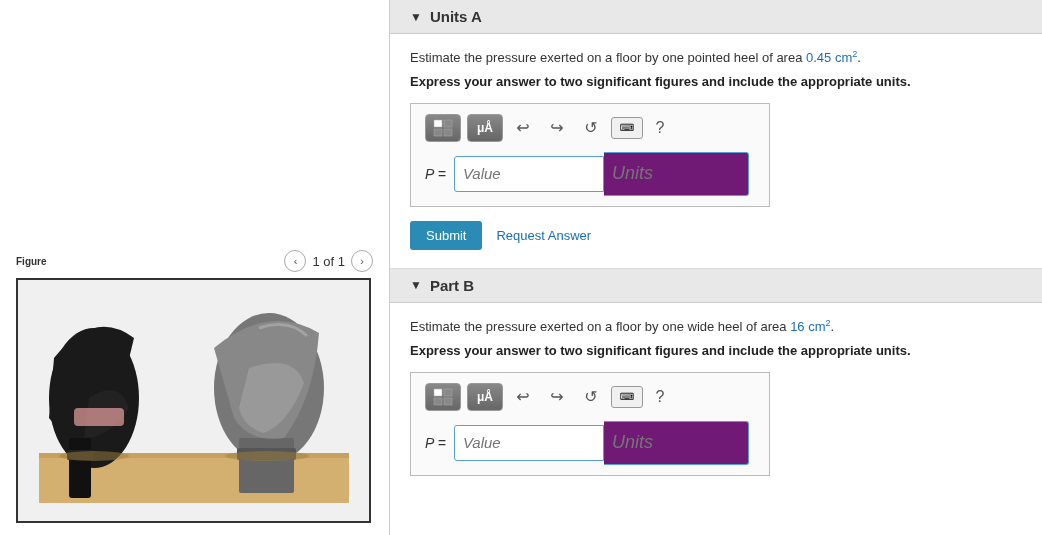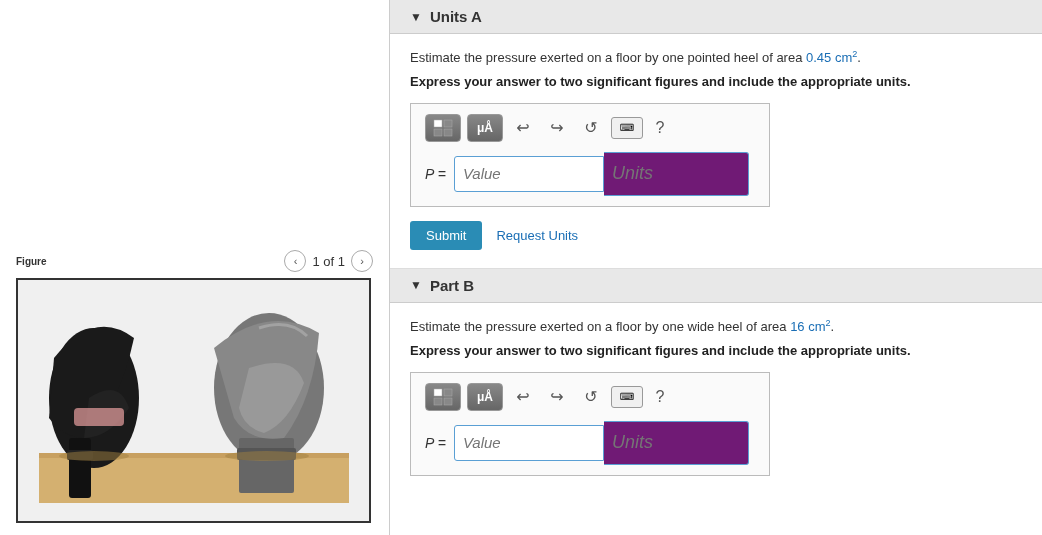--- a/index.html
+++ b/index.html
@@ -344,21 +344,21 @@
         </div>
         <div class="input-row">
           <span class="p-label">P =</span>
           <input class="value-input" type="text" placeholder="Value" style="">
           <input class="units-input" type="text" placeholder="Units" style="">
         </div>
       </div>
 
       <div class="action-row">
         <button class="submit-btn">Submit</button>
-        <button class="request-link">Request Units</button>
+        <button class="request-link">Request Answer</button>
       </div>
     </div>
   </div>
 
   <div class="divider"></div>
 
   <div class="part-section">
     <div class="part-header">
       <span class="collapse-arrow">▼</span>
       <span class="part-title">Part B</span>

